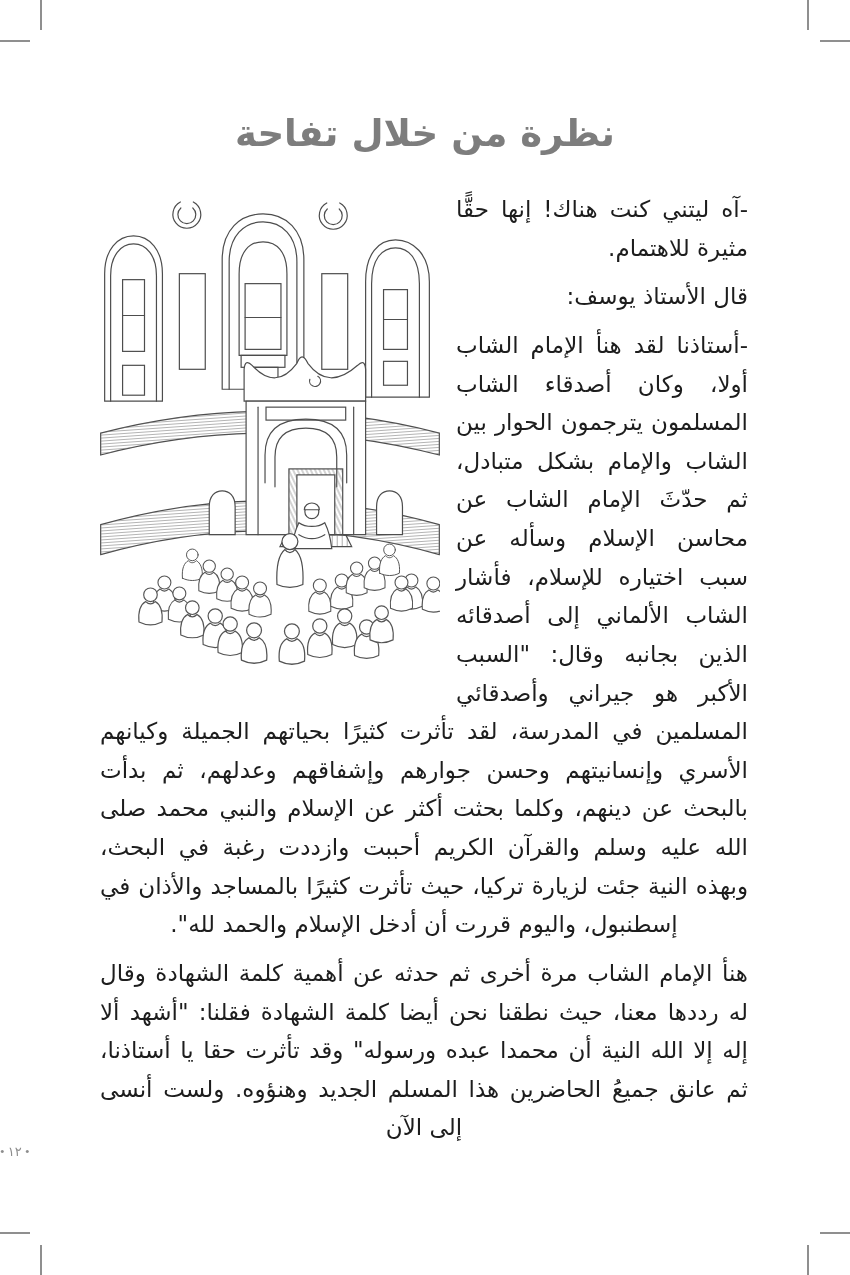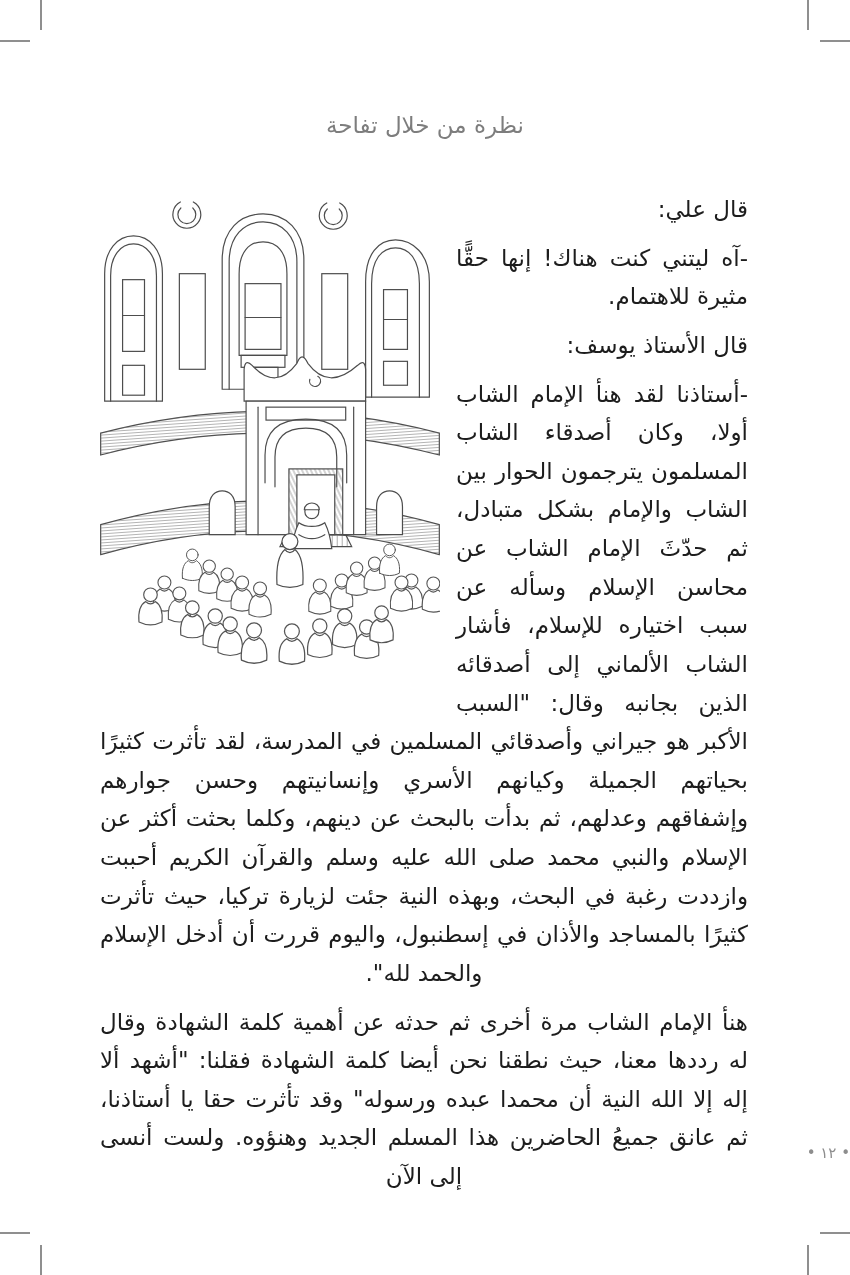--- a/index.html
+++ b/index.html
@@ -6,38 +6,39 @@
   body{
     width:850px;height:1275px;background:#ffffff;position:relative;
     font-family:"DejaVu Sans",sans-serif;overflow:hidden;
   }
   .crop{position:absolute;background:#8f8f8f;}
   .crop.v{width:2px;height:30px;}
   .crop.h{width:30px;height:2px;}
 
   #title{
     position:absolute;top:112px;left:0;width:100%;
-    text-align:center;font-size:23px;font-weight:normal;color:#7d7d7d;
+    text-align:center;font-size:37px;font-weight:bold;color:#7d7d7d;
     margin:0;letter-spacing:0.5px;
   }
 
   #content{
     position:absolute;top:190px;left:100px;width:648px;
     direction:rtl;color:#1d1d1d;font-size:23px;line-height:1.68;
     text-align:justify;
   }
   #content p{margin:0 0 10px 0;}
   #content p.flowp{text-align-last:center;}
   #illus{
     float:left;width:340px;height:503px;margin:4px 16px 10px 0;
   }
   #footer{
     position:absolute;top:1144px;left:0;width:100%;
-    text-align:right;color:#8d8d8d;font-size:15px;letter-spacing:3px;
+    text-align:left;color:#8d8d8d;font-size:13px;letter-spacing:3px;
     direction:rtl;
+    font-family:Liberation Serif, serif;
   }
 </style>
 </head>
 <body>
 
 <div class="crop v" style="left:40px;top:0;"></div>
 <div class="crop h" style="left:0;top:40px;"></div>
 <div class="crop v" style="left:807px;top:0;"></div>
 <div class="crop h" style="left:820px;top:40px;"></div>
 <div class="crop v" style="left:40px;top:1245px;"></div>
@@ -157,20 +158,19 @@
           <use href="#prs" transform="translate(220,448) scale(1.1)"></use>
           <use href="#prs" transform="translate(245,438) scale(1.1)"></use>
           <use href="#prs" transform="translate(267,449) scale(1.1)"></use>
           <use href="#prs" transform="translate(282,434) scale(1.05)"></use>
           <use href="#prs" transform="translate(302,403)"></use>
         </g>
       </g>
     </svg>
   </div>
 
-  <p>قال علي:</p>
   <p>-آه ليتني كنت هناك! إنها حقًّا مثيرة للاهتمام.</p>
   <p>قال الأستاذ يوسف:</p>
   <p class="flowp">-أستاذنا لقد هنأ الإمام الشاب أولا، وكان أصدقاء الشاب المسلمون يترجمون الحوار بين الشاب والإمام بشكل متبادل، ثم حدّثَ الإمام الشاب عن محاسن الإسلام وسأله عن سبب اختياره للإسلام، فأشار الشاب الألماني إلى أصدقائه الذين بجانبه وقال: "السبب الأكبر هو جيراني وأصدقائي المسلمين في المدرسة، لقد تأثرت كثيرًا بحياتهم الجميلة وكيانهم الأسري وإنسانيتهم وحسن جوارهم وإشفاقهم وعدلهم، ثم بدأت بالبحث عن دينهم، وكلما بحثت أكثر عن الإسلام والنبي محمد صلى الله عليه وسلم والقرآن الكريم أحببت وازددت رغبة في البحث، وبهذه النية جئت لزيارة تركيا، حيث تأثرت كثيرًا بالمساجد والأذان في إسطنبول، واليوم قررت أن أدخل الإسلام والحمد لله".</p>
   <p class="flowp">هنأ الإمام الشاب مرة أخرى ثم حدثه عن أهمية كلمة الشهادة وقال له رددها معنا، حيث نطقنا نحن أيضا كلمة الشهادة فقلنا: "أشهد ألا إله إلا الله النية أن محمدا عبده ورسوله" وقد تأثرت حقا يا أستاذنا، ثم عانق جميعُ الحاضرين هذا المسلم الجديد وهنؤوه. ولست أنسى إلى الآن</p>
 </div>
 
 <div id="footer">• ١٢ •</div>
 
 </body></html>

